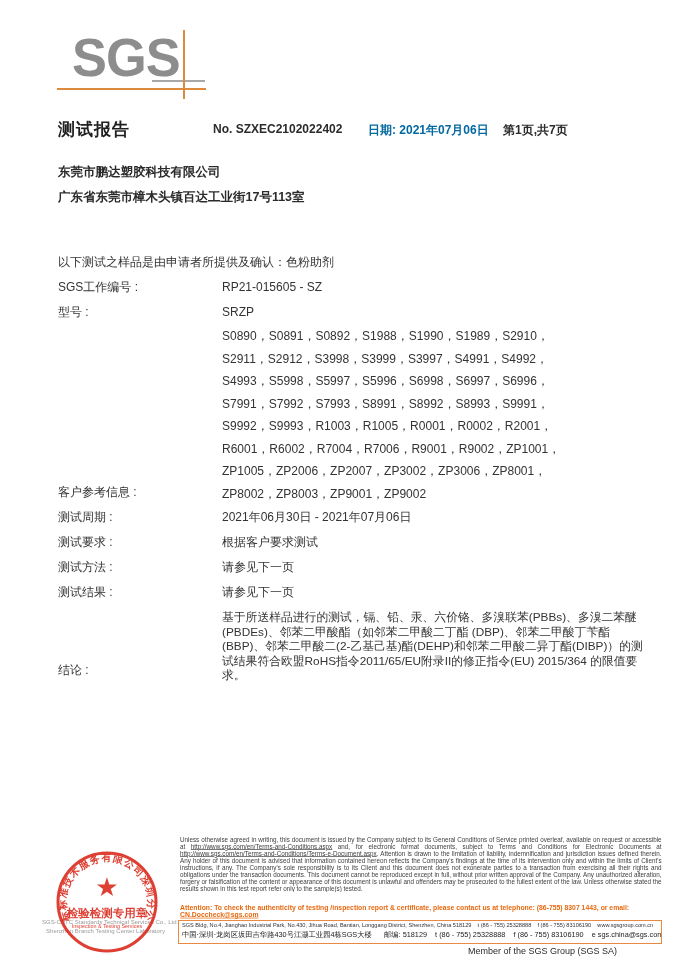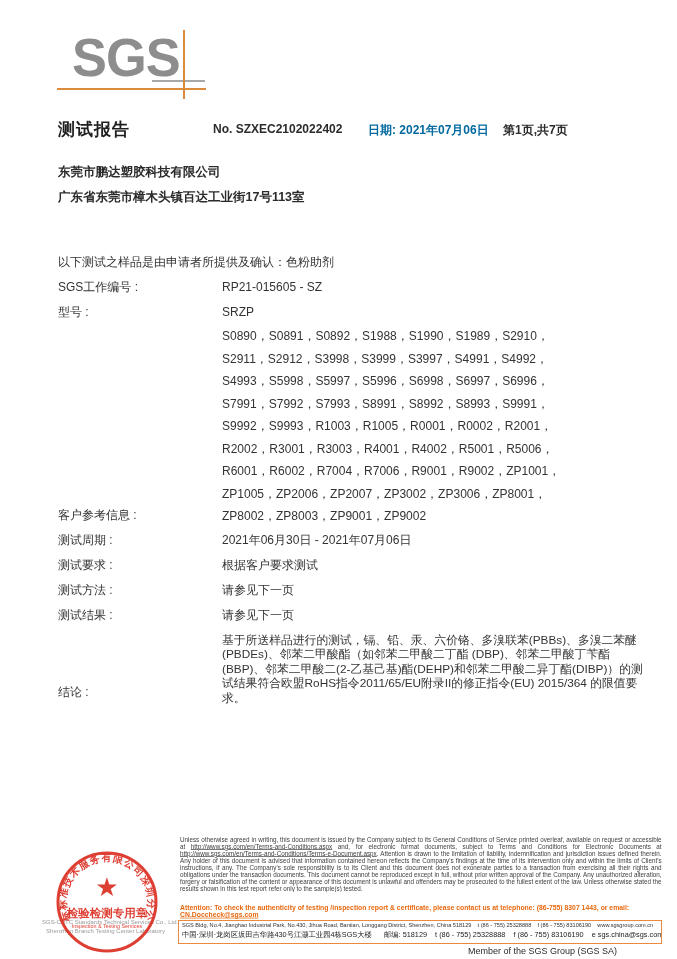--- a/index.html
+++ b/index.html
@@ -100,21 +100,20 @@
     </div>
 
     <div class="frow">
       <span class="lbl">客户参考信息 :</span>
       <span class="val ref-lines">
         <div>S0890，S0891，S0892，S1988，S1990，S1989，S2910，</div>
         <div>S2911，S2912，S3998，S3999，S3997，S4991，S4992，</div>
         <div>S4993，S5998，S5997，S5996，S6998，S6997，S6996，</div>
         <div>S7991，S7992，S7993，S8991，S8992，S8993，S9991，</div>
         <div>S9992，S9993，R1003，R1005，R0001，R0002，R2001，</div>
-        <div>R2002，R3001，R3003，R4001，R4002，R5001，R5006，</div>
         <div>R6001，R6002，R7004，R7006，R9001，R9002，ZP1001，</div>
         <div>ZP1005，ZP2006，ZP2007，ZP3002，ZP3006，ZP8001，</div>
         <div>ZP8002，ZP8003，ZP9001，ZP9002</div>
       </span>
     </div>
 
 
     <div class="frow">
       <span class="lbl">测试周期 :</span>
       <span class="val">2021年06月30日 - 2021年07月06日</span>

